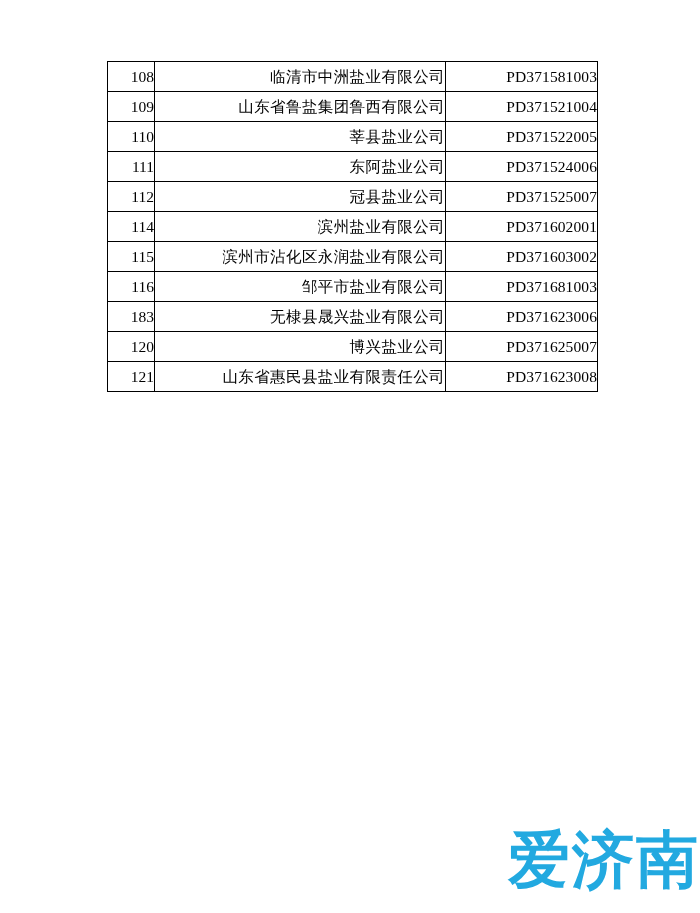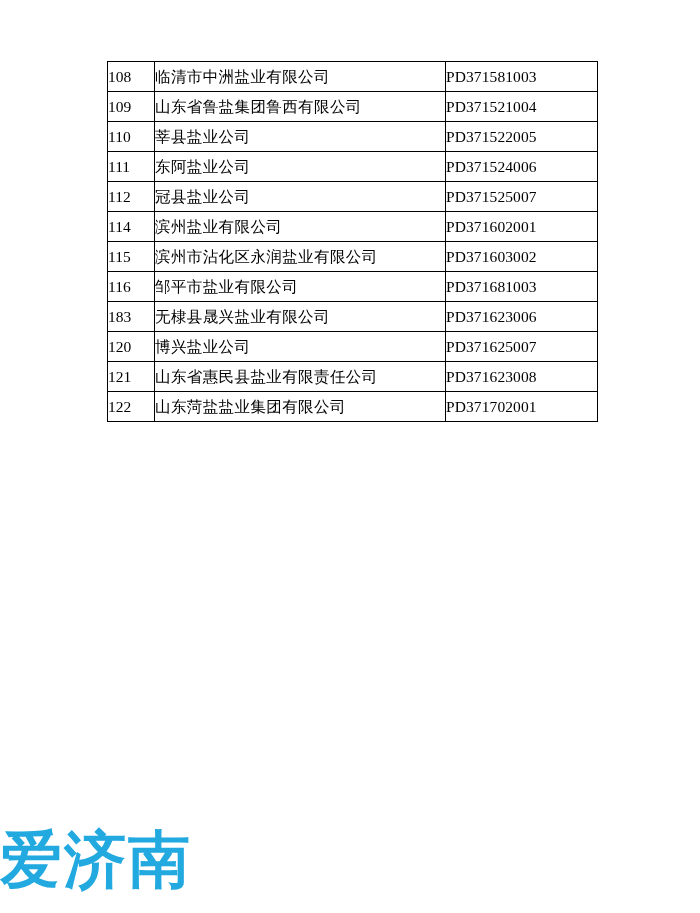--- a/index.html
+++ b/index.html
@@ -29,21 +29,21 @@
     width: 487px;
     border-collapse: collapse;
     table-layout: fixed;
   }
   .doc-table td {
     border: 1px solid #000000;
     height: 29px;
     line-height: 29px;
     padding: 0;
     font-size: 15.5px;
-    text-align: left;
+    text-align: right;
     vertical-align: middle;
     white-space: nowrap;
   }
   .col-index {
     width: 46px;
   }
   .col-name {
     width: 290px;
     letter-spacing: 0.4px;
   }
@@ -53,21 +53,21 @@
     letter-spacing: 0.1px;
   }
   .watermark {
     position: absolute;
     left: 0;
     top: 820px;
     width: 700px;
     height: 80px;
     display: flex;
     align-items: center;
-    justify-content: flex-start;
+    justify-content: flex-end;
     pointer-events: none;
   }
   .wm-text {
     font-family: "DejaVu Sans", sans-serif;
     font-weight: 700;
     font-size: 62px;
     letter-spacing: 2px;
     color: #22a9e0;
     position: relative;
     line-height: 1;
@@ -127,24 +127,19 @@
       <tr>
         <td class="col-index">120</td>
         <td class="col-name">博兴盐业公司</td>
         <td class="col-code">PD371625007</td>
       </tr>
       <tr>
         <td class="col-index">121</td>
         <td class="col-name">山东省惠民县盐业有限责任公司</td>
         <td class="col-code">PD371623008</td>
       </tr>
-      <tr>
-        <td class="col-index">122</td>
-        <td class="col-name">山东菏盐盐业集团有限公司</td>
-        <td class="col-code">PD371702001</td>
-      </tr>
     </tbody>
   </table>
 
   <div class="watermark">
     <div class="wm-text">爱济南</div>
   </div>
 </div>
 
 </body></html>

